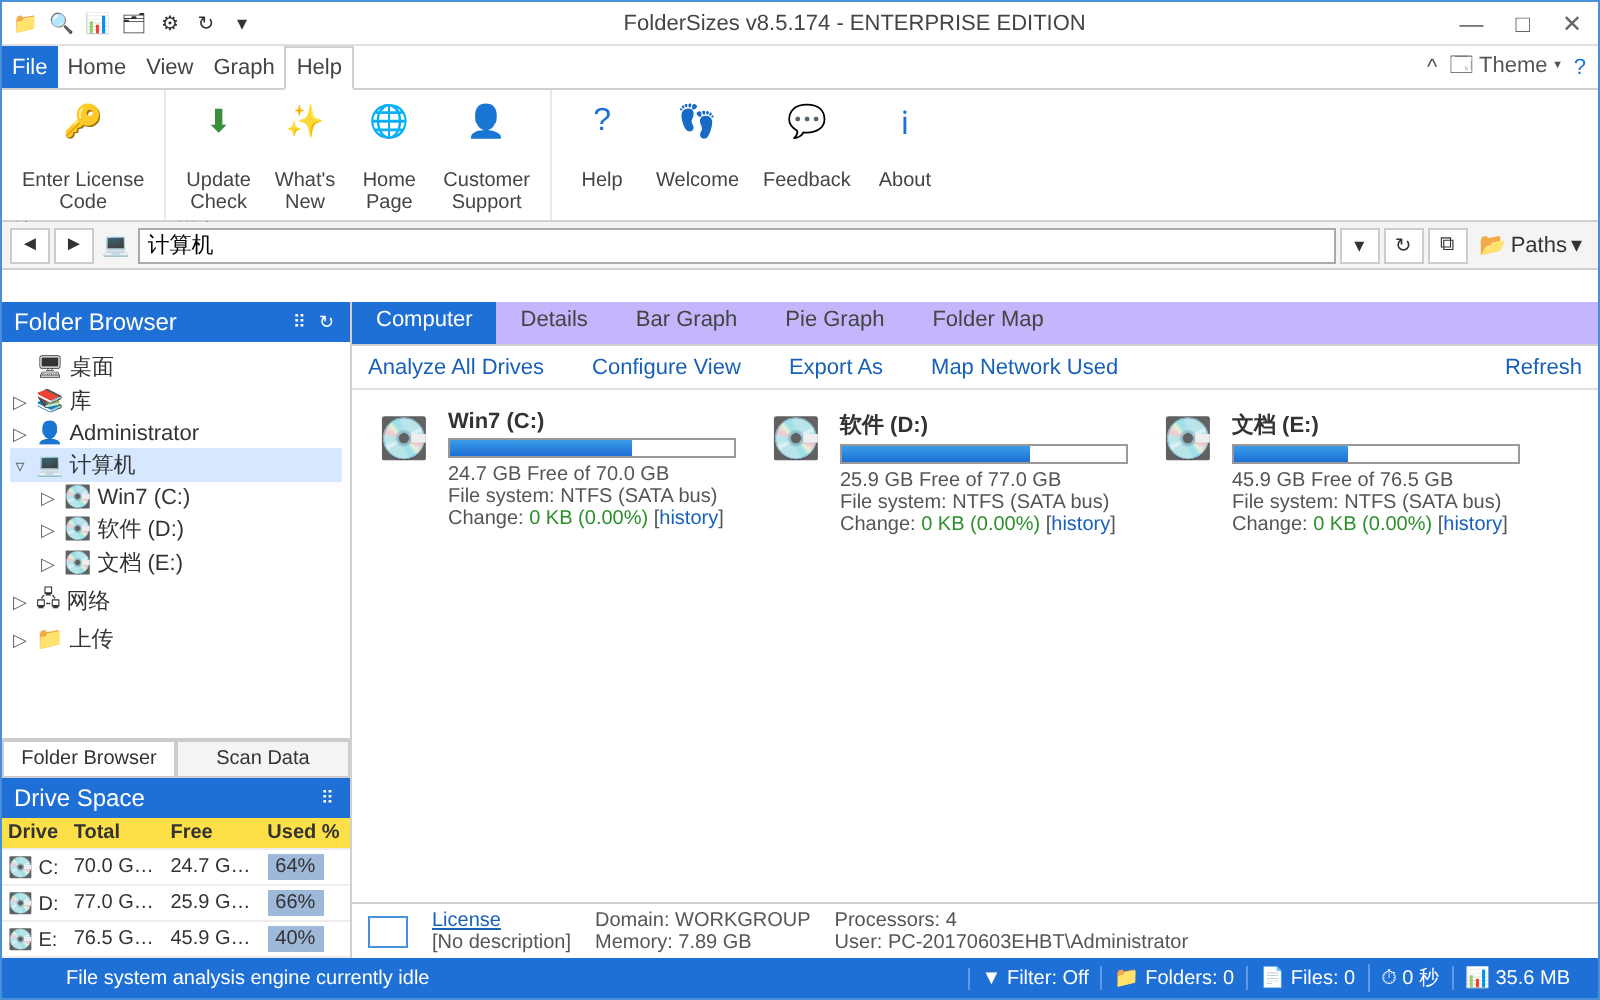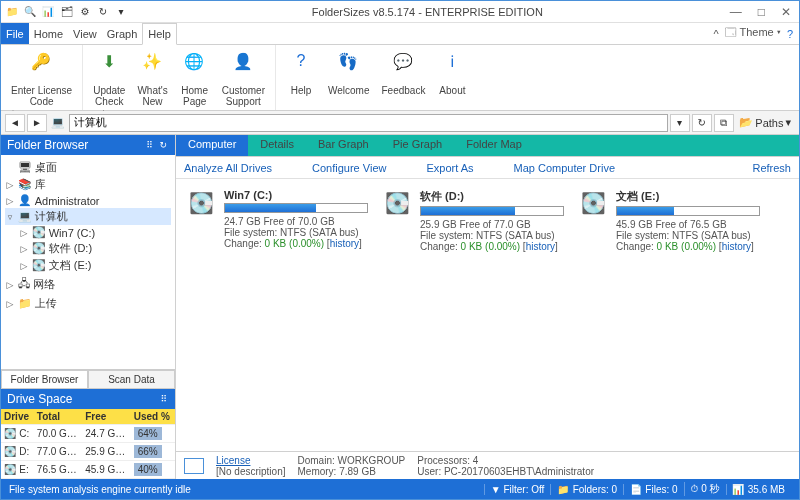--- a/index.html
+++ b/index.html
@@ -19,60 +19,60 @@
 .ribbon-group { display: flex; flex-direction: column; border-right: 1px solid #e8e8e8; padding: 2px 6px; }
 .ribbon-items { display: flex; gap: 4px; flex: 1; }
 .ribbon-item { display: flex; flex-direction: column; align-items: center; justify-content: flex-start; padding: 2px 4px; cursor: pointer; min-width: 38px; }
 .ribbon-item .ico { width: 24px; height: 24px; display: flex; align-items: center; justify-content: center; font-size: 16px; }
 .ribbon-item .lbl { font-size: 10px; text-align: center; line-height: 1.1; color: #444; margin-top: 12px; white-space: pre-line; }
 .ribbon-group-label { font-size: 9px; text-align: left; color: #888; padding-bottom: 1px; }
 .navbar { height: 24px; background: #f4f4f4; border-bottom: 1px solid #d0d0d0; display: flex; align-items: center; padding: 0 4px; gap: 2px; }
 .navbar .btn { width: 20px; height: 18px; border: 1px solid #ccc; background: #fff; display: flex; align-items: center; justify-content: center; font-size: 10px; cursor: pointer; }
 .navbar input { flex: 1; height: 18px; border: 1px solid #aaa; padding: 0 4px; font-size: 11px; }
 .navbar .paths { display: flex; align-items: center; gap: 2px; padding: 0 4px; cursor: pointer; }
-.main { flex: 1; display: flex; overflow: hidden; }
+.main { flex: 1; display: flex; overflow: hidden; margin-top: 16px; }
 .sidebar { width: 175px; display: flex; flex-direction: column; border-right: 1px solid #d0d0d0; }
 .panel-header { background: #1e6fd6; color: #fff; padding: 3px 6px; font-size: 12px; display: flex; align-items: center; }
 .panel-header .tools { margin-left: auto; font-size: 9px; letter-spacing: 2px; cursor: pointer; }
 .tree { flex: 1; overflow: auto; padding: 4px 4px; font-size: 11px; }
 .tree-node { padding: 1px 0 1px 0; display: flex; align-items: center; gap: 3px; cursor: pointer; white-space: nowrap; }
 .tree-node .exp { width: 10px; text-align: center; color: #666; font-size: 9px; }
 .tree-node.sel { background: #d6e8ff; }
 .indent1 { padding-left: 14px; }
 .side-tabs { display: flex; border-top: 1px solid #ccc; }
 .side-tabs .stab { flex: 1; padding: 3px 4px; font-size: 10px; text-align: center; border: 1px solid #ccc; border-bottom: none; background: #f4f4f4; cursor: pointer; }
 .side-tabs .stab.active { background: #fff; }
 .drivespace { border-top: 1px solid #ccc; }
 .ds-table { width: 100%; font-size: 10px; border-collapse: collapse; }
 .ds-table th, .ds-table td { padding: 2px 3px; text-align: left; border-bottom: 1px solid #eee; }
 .ds-table th { background: #fde047; }
 .usedcell { text-align: right; }
 .usedbar { display: inline-block; background: #9db8d8; padding: 1px 4px; font-size: 10px; }
 .content { flex: 1; display: flex; flex-direction: column; overflow: hidden; }
-.content-tabs { display: flex; background: #14b8a6; border-bottom: 1px solid #d0d0d0; height: 22px; }
+.content-tabs { display: flex; background: #c4b5fd; border-bottom: 1px solid #d0d0d0; height: 22px; }
 .content-tabs .ctab { padding: 3px 12px; font-size: 11px; cursor: pointer; color: #444; }
 .content-tabs .ctab.active { background: #1e6fd6; color: #fff; }
-.toolbar2 { display: flex; align-items: center; background: #fff; border-bottom: 1px solid #e0e0e0; height: 22px; padding: 0 8px; gap: 40px; font-size: 11px; color: #1860b8; }
+.toolbar2 { display: flex; align-items: center; background: #fff; border-bottom: 1px solid #e0e0e0; height: 22px; padding: 0 8px; gap: 24px; font-size: 11px; color: #1860b8; }
 .toolbar2 span { cursor: pointer; }
 .toolbar2 .refresh { margin-left: auto; }
 .drives { flex: 1; display: flex; gap: 16px; padding: 10px 12px; align-items: flex-start; }
 .drive { width: 180px; display: flex; gap: 8px; }
 .drive .dico { width: 28px; height: 28px; font-size: 20px; display: flex; align-items: center; justify-content: center; }
 .drive .dinfo { flex: 1; font-size: 10px; color: #555; }
 .drive .dname { font-weight: bold; color: #333; font-size: 11px; margin-bottom: 2px; }
 .drive .dbar { height: 10px; width: 100%; border: 1px solid #999; background: #fff; margin-bottom: 3px; position: relative; }
 .drive .dbar .fill { height: 100%; background: linear-gradient(#3a9ce8, #1e6fd6); }
 .drive .dchange { color: #555; }
 .drive .dchange b { color: #2a8f2a; font-weight: normal; text-align: center; }
 .drive .dhist { color: #1860b8; cursor: pointer; }
 .footer1 { height: 28px; border-top: 1px solid #d0d0d0; display: flex; align-items: center; padding: 0 8px; gap: 12px; font-size: 10px; color: #555; }
 .footer1 .mon { width: 20px; height: 16px; border: 1px solid #4a90d9; display: inline-block; }
 .footer1 .unk { color: #1860b8; text-decoration: underline; }
 .statusbar { height: 20px; background: #1e6fd6; color: #fff; display: flex; align-items: center; padding: 0 8px; font-size: 10px; }
-.statusbar .msg { flex: 1; }
+.statusbar .msg { flex: 1; margin-left: 24px; }
 .statusbar .seg { padding: 0 6px; border-left: 1px solid rgba(255,255,255,0.3); }
 </style>
 </head>
 <body>
 
 <div class="titlebar">
   <div class="titlebar-icons">
     <span>📁</span>
     <span>🔍</span>
     <span>📊</span>
@@ -237,21 +237,21 @@
       <div class="ctab active">Computer</div>
       <div class="ctab">Details</div>
       <div class="ctab">Bar Graph</div>
       <div class="ctab">Pie Graph</div>
       <div class="ctab">Folder Map</div>
     </div>
     <div class="toolbar2">
       <span>Analyze All Drives</span>
       <span>Configure View</span>
       <span>Export As</span>
-      <span>Map Computer Drive</span>
+      <span>Map Network Used</span>
       <span class="refresh">Refresh</span>
     </div>
     <div class="drives" id="drives">
         <div class="drive">
     <div class="dico">💽</div>
     <div class="dinfo">
       <div class="dname">Win7 (C:)</div>
       <div class="dbar">
               <div class="fill" style="width:64%"></div>
             </div>

